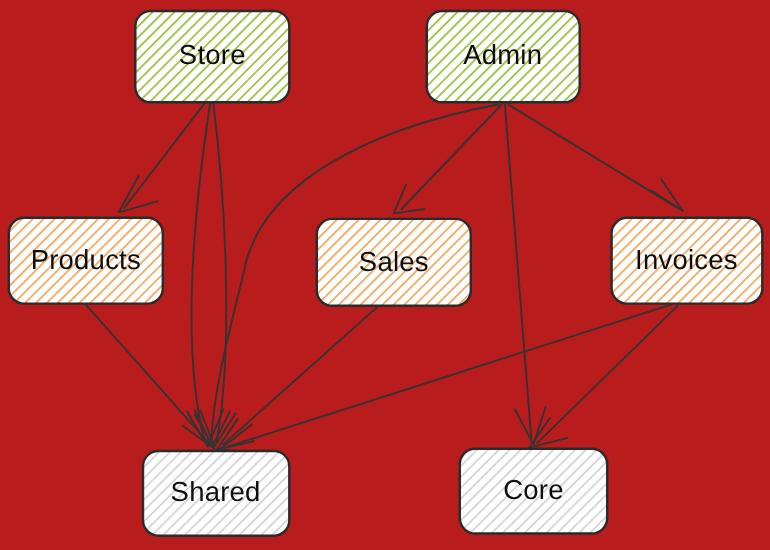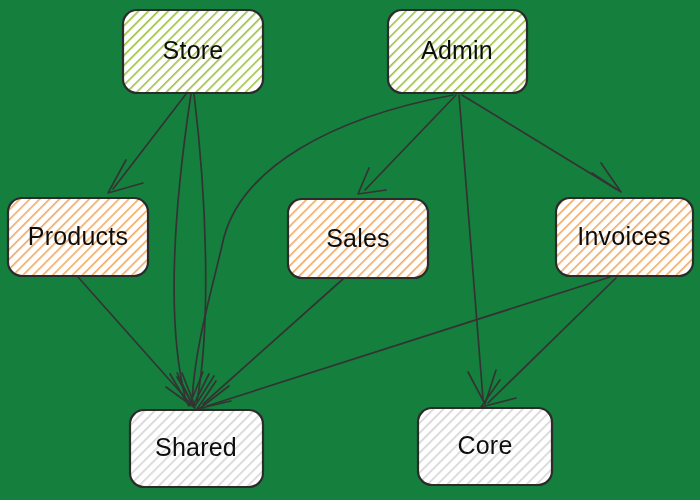--- a/index.html
+++ b/index.html
@@ -10,21 +10,21 @@
   body {
     width: 700px;
     height: 500px;
     overflow: hidden;
     font-family: "Liberation Sans", sans-serif;
   }
   #diagram-root {
     position: relative;
     width: 700px;
     height: 500px;
-    background: #15803d;
+    background: #b91c1c;
   }
   #graph-svg {
     position: absolute;
     top: 0;
     left: 0;
     width: 700px;
     height: 500px;
     display: block;
   }
   .node-shape {

